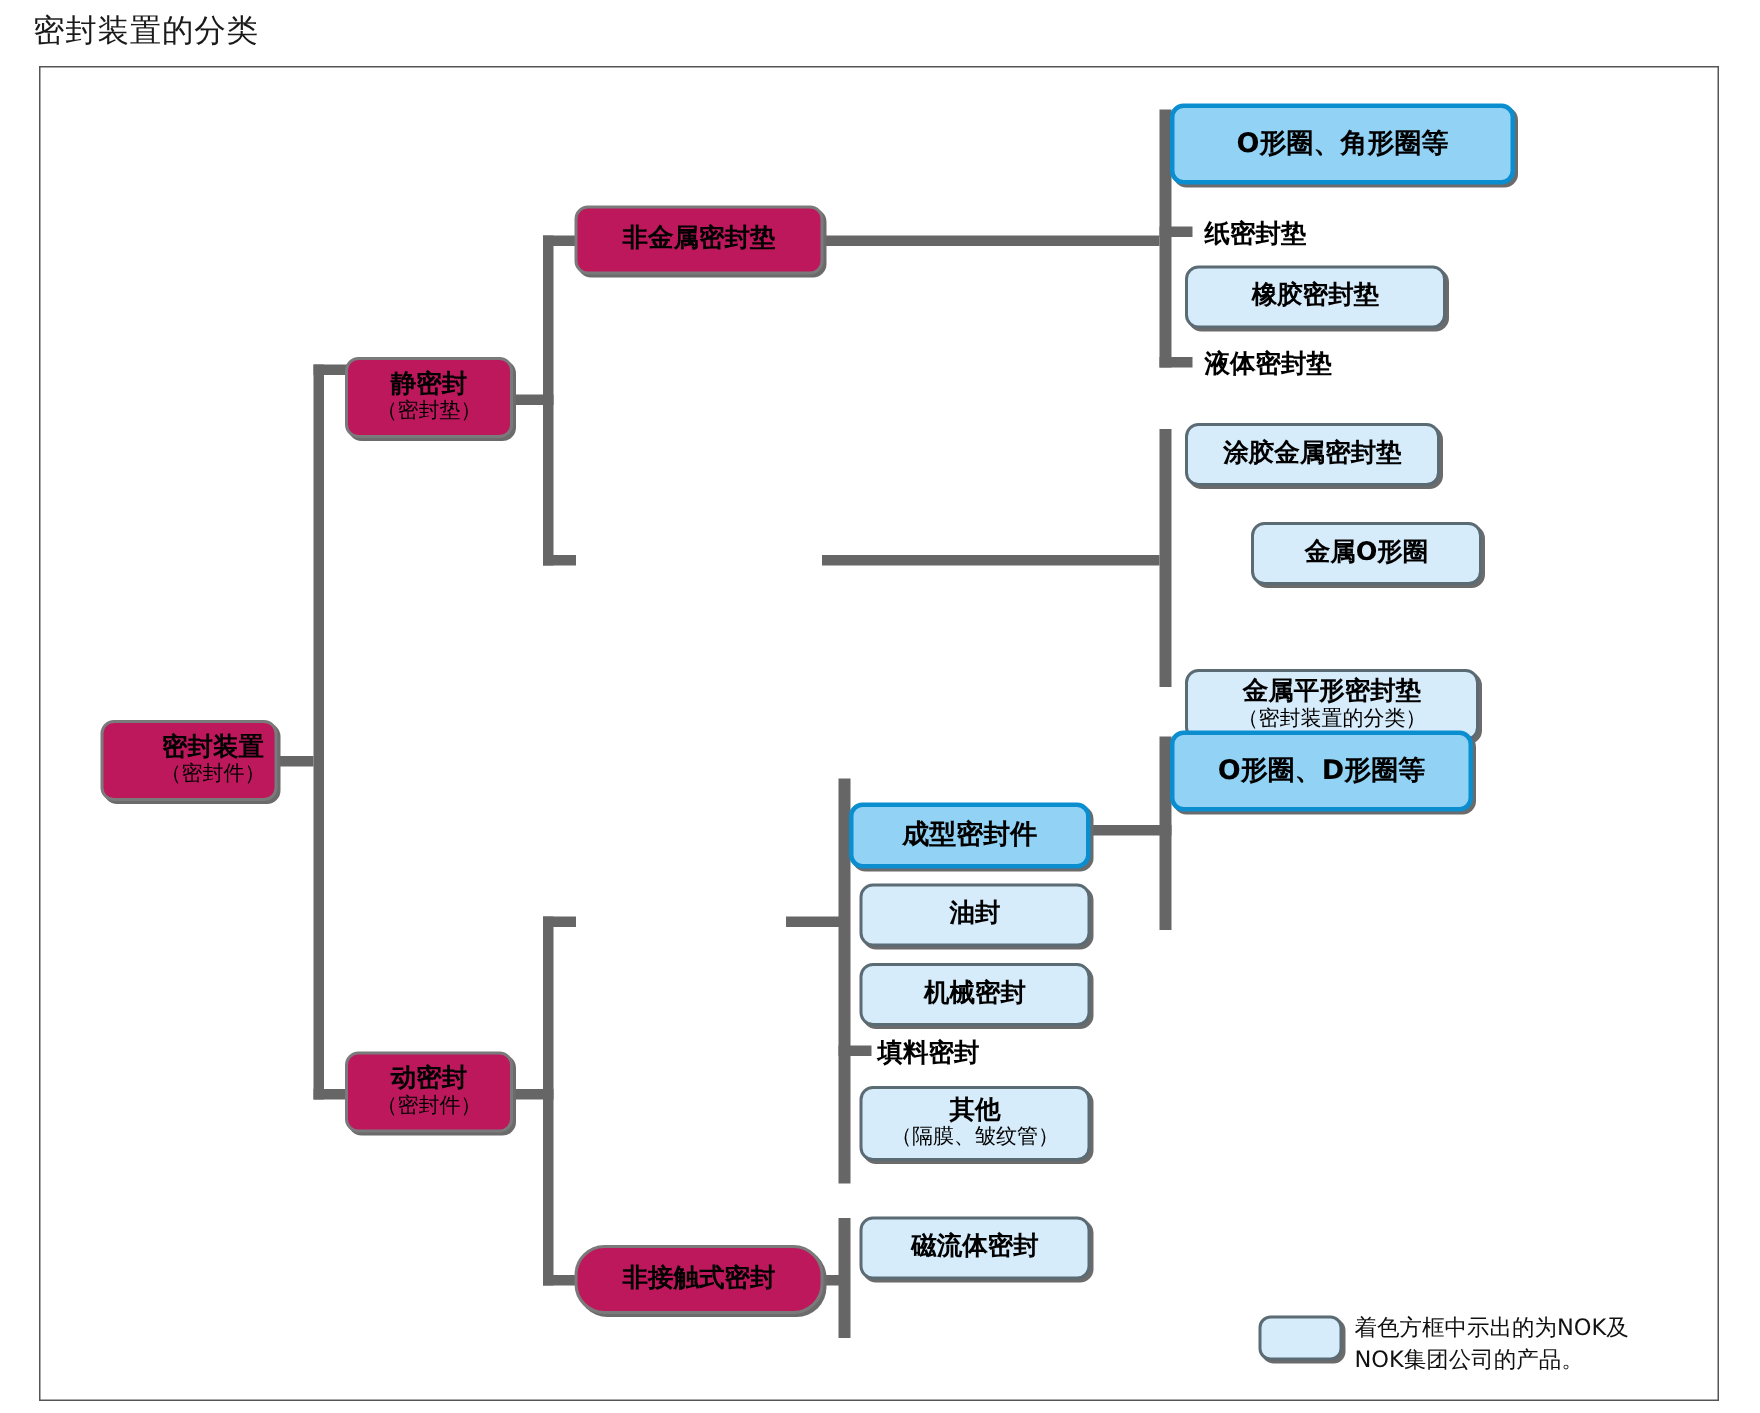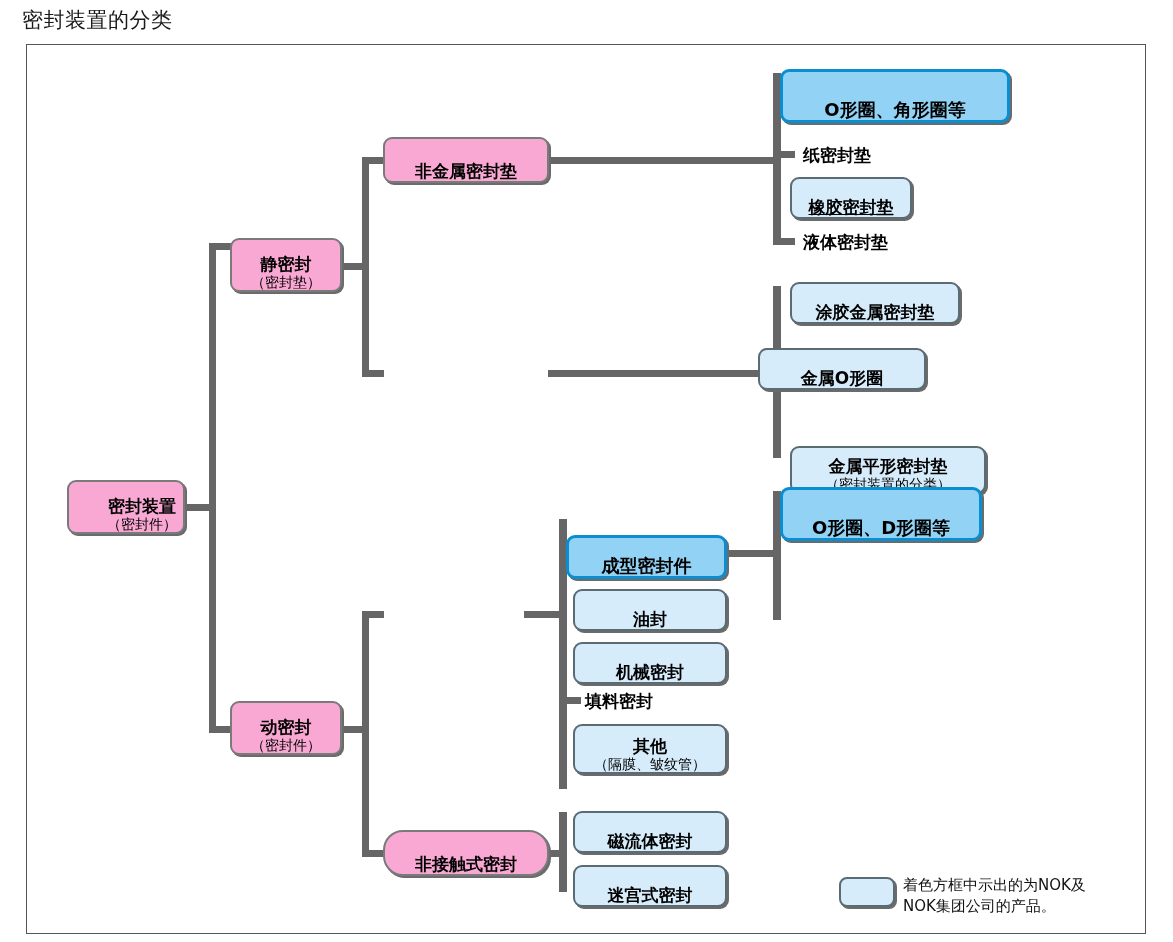--- a/index.html
+++ b/index.html
@@ -10,27 +10,27 @@
               letter-spacing:.5px;white-space:nowrap;}
 
   #frame{position:absolute;left:26px;top:44px;width:1120px;height:890px;
          border:1.5px solid #555;background:#fff;box-sizing:border-box;}
 
   
   .ln{position:absolute;background:#666;}
 
   
   .node{position:absolute;box-sizing:border-box;display:flex;flex-direction:column;
-        align-items:center;justify-content:flex-end;text-align:center;
+        align-items:center;justify-content:center;text-align:center;
         border-radius:9px;z-index:3;}
   .node .t1{font-weight:bold;font-size:17px;color:#000;line-height:1.12;white-space:nowrap;}
   .node .t2{font-size:14px;color:#000;line-height:1.15;white-space:nowrap;}
 
   
-  .gray{background:#f9a8d4;border:2px solid #7a7a7a;
+  .gray{background:#be185d;border:2px solid #7a7a7a;
         box-shadow:2px 2px 0 0 #6b6b6b;}
   
   .blue{background:#d7ecfa;border:2px solid #5a6b74;
         box-shadow:2px 2px 0 0 #6b6b6b;}
   
   .hl{background:#92d3f5;border:3px solid #0a8ed0;
       box-shadow:2px 2px 0 0 #6b6b6b;}
   .hl .t1{font-size:18px;}
 
   
@@ -103,29 +103,29 @@
     <span class="t1">非金属密封垫</span>
   </div>
   <div class="node gray" style="left:356px;top:785px;width:166px;height:46px;border-radius:20px;">
     <span class="t1">非接触式密封</span>
   </div>
 
   <div class="node hl" style="left:753px;top:24px;width:230px;height:54px;">
     <span class="t1">O形圈、角形圈等</span>
   </div>
   <div class="plain" style="left:776px;top:98px;height:24px;">纸密封垫</div>
-  <div class="node blue" style="left:763px;top:132px;width:122px;height:42px;text-decoration:underline;">
+  <div class="node blue" style="left:763px;top:132px;width:174px;height:42px;">
     <span class="t1">橡胶密封垫</span>
   </div>
   <div class="plain" style="left:776px;top:185px;height:24px;">液体密封垫</div>
 
   <div class="node blue" style="left:763px;top:237px;width:170px;height:42px;">
     <span class="t1">涂胶金属密封垫</span>
   </div>
-  <div class="node blue" style="left:731px;top:303px;width:168px;height:42px;">
+  <div class="node blue" style="left:807px;top:303px;width:154px;height:42px;">
     <span class="t1">金属O形圈</span>
   </div>
   <div class="node blue" style="left:763px;top:368px;width:196px;height:48px;margin-top:33px;">
     <span class="t1">金属平形密封垫</span>
     <span class="t2">（密封装置的分类）</span>
   </div>
 
   <div class="node hl" style="left:539px;top:490px;width:161px;height:44px;">
     <span class="t1">成型密封件</span>
   </div>
@@ -137,23 +137,20 @@
   </div>
   <div class="plain" style="left:558px;top:644px;height:24px;">填料密封</div>
   <div class="node blue" style="left:546px;top:679px;width:154px;height:50px;">
     <span class="t1">其他</span>
     <span class="t2">（隔膜、皱纹管）</span>
   </div>
 
   <div class="node blue" style="left:546px;top:766px;width:154px;height:42px;">
     <span class="t1">磁流体密封</span>
   </div>
-  <div class="node blue" style="left:546px;top:820px;width:154px;height:42px;">
-    <span class="t1">迷宫式密封</span>
-  </div>
 
   <div class="node hl" style="left:753px;top:442px;width:202px;height:54px;">
     <span class="t1">O形圈、D形圈等</span>
   </div>
 
   <div id="legend" style="left:812px;top:830px;width:290px;">
     <div class="swatch"></div>
     <div class="ltext">着色方框中示出的为NOK及
 NOK集团公司的产品。</div>
   </div>

